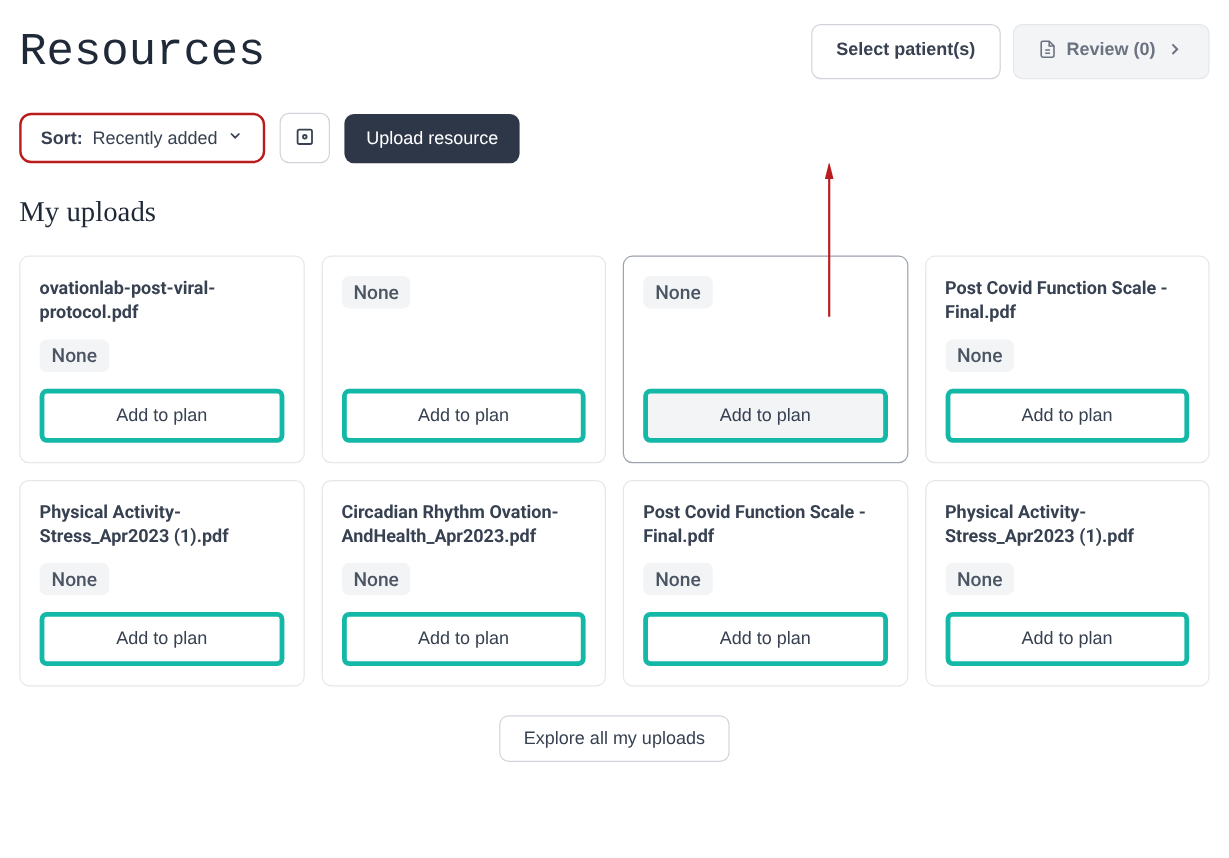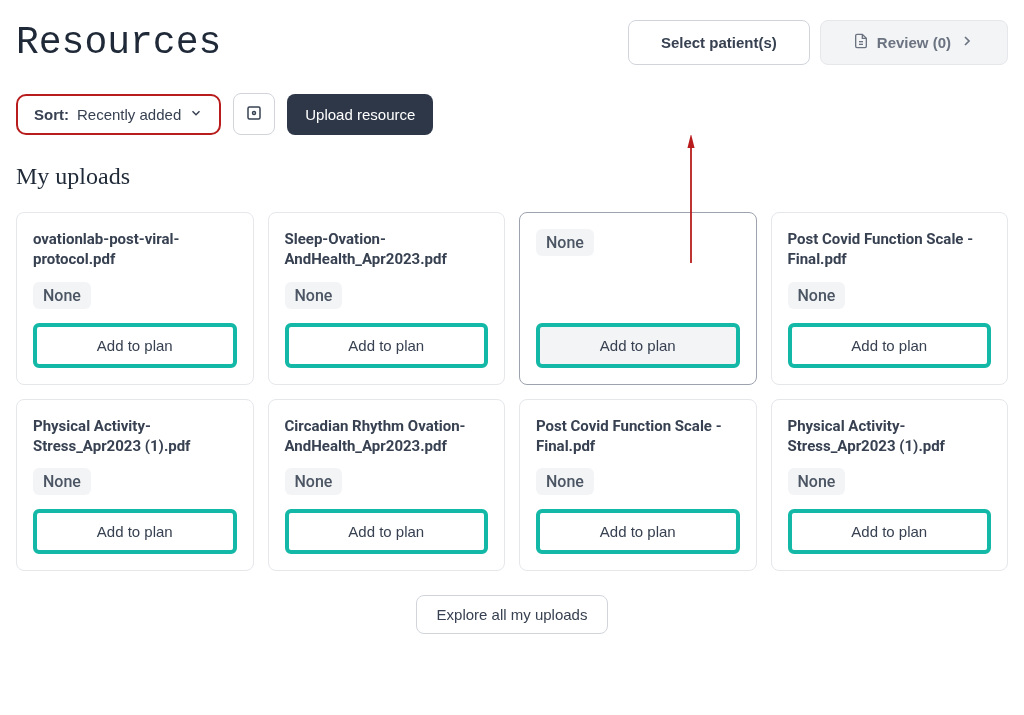--- a/index.html
+++ b/index.html
@@ -23,27 +23,27 @@
       color: #1f2937;
     }
     .header-actions {
       display: flex;
       gap: 10px;
     }
     .btn {
       border: 1px solid #d1d5db;
       background: #ffffff;
       border-radius: 8px;
-      padding: 12px 32px;
+      padding: 12px 20px;
       font-size: 15px;
       color: #374151;
       font-weight: 600;
       cursor: pointer;
       display: inline-flex;
-      align-items: center;
+      align-items: flex-start;
       gap: 8px;
     }
     .btn-review {
       background: #f3f4f6;
       color: #6b7280;
       border-color: #e5e7eb;
     }
     .toolbar-row {
       display: flex;
       gap: 12px;
@@ -244,21 +244,20 @@
 
 <h2 class="section-title">My uploads</h2>
 
 <div class="cards-grid" id="cards-grid">
     <div class="card">
       <div class="card-title">ovationlab-post-viral-protocol.pdf</div>
       <div class="card-badge">None</div>
       <button class="card-action">Add to plan</button>
     </div>
     <div class="card">
-      <div class="card-title">Sleep-Ovation-AndHealth_Apr2023.pdf</div>
       <div class="card-badge">None</div>
       <button class="card-action">Add to plan</button>
     </div>
     <div class="card active">
       <div class="card-badge">None</div>
       <button class="card-action">Add to plan</button>
     </div>
     <div class="card">
       <div class="card-title">Post Covid Function Scale - Final.pdf</div>
       <div class="card-badge">None</div>

